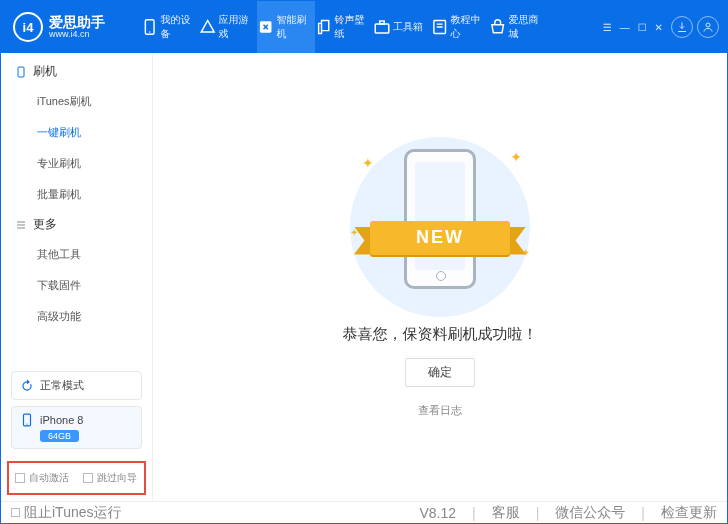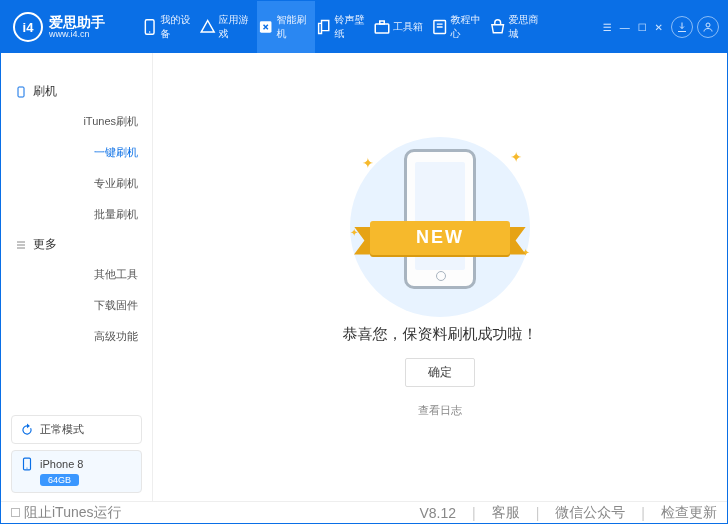--- a/index.html
+++ b/index.html
@@ -12,21 +12,21 @@
   .logo-text .sub { font-size: 9px; opacity: .9; }
   .nav { display: flex; height: 100%; flex: 1; }
   .nav-item { width: 58px; display: flex; align-items: center; justify-content: flex-start; gap: 2px; font-size: 10px; color: #e6f0ff; cursor: pointer; }
   .nav-item.active { background: #2a87f2; }
   .nav-item svg, .nav-item .ic { width: 18px; height: 18px; }
   .hdr-right { display: flex; align-items: center; gap: 4px; padding: 0 8px; }
   .win-icons { display: flex; gap: 8px; font-size: 10px; color: #cfe4ff; margin-right: 4px; }
   .circ-btn { width: 22px; height: 22px; border: 1px solid #8bbdf7; border-radius: 50%; display: flex; align-items: center; justify-content: center; color: #cfe4ff; font-size: 11px; }
   .body { flex: 1; display: flex; min-height: 0; }
   .sidebar { width: 152px; border-right: 1px solid #eee; display: flex; flex-direction: column; }
-  .sb-top { padding: 24px 0 4px; flex: 1; overflow: auto; text-align: right; }
+  .sb-top { padding: 4px 0 4px; flex: 1; overflow: auto; }
   .sb-head { display: flex; align-items: center; gap: 6px; padding: 6px 14px; font-size: 12px; color: #333; }
   .sb-head svg { width: 12px; height: 12px; }
   .sb-item { padding: 8px 14px 8px 36px; font-size: 11px; color: #555; cursor: pointer; }
   .sb-item.active { color: #0a6fe6; }
   .sb-status { margin: 6px 10px; border: 1px solid #e6e6e6; border-radius: 4px; padding: 6px 8px; display: flex; align-items: center; gap: 6px; font-size: 11px; color: #444; }
   .sb-status .dot { width: 14px; height: 14px; }
   .sb-device { margin: 0 10px 8px; border: 1px solid #e6e6e6; border-radius: 4px; padding: 6px 8px; font-size: 11px; color: #444; background: #f3f9ff; }
   .sb-device .row1 { display: flex; align-items: center; gap: 6px; }
   .badge { display: inline-block; background: #3a97ff; color: #fff; font-size: 9px; padding: 1px 8px; border-radius: 3px; margin-top: 3px; margin-left: 20px; }
   .sb-checks { border: 2px solid #e74c3c; margin: 4px 6px 6px; padding: 8px 6px; display: flex; gap: 14px; font-size: 10px; color: #888; }
@@ -169,20 +169,30 @@
         <div class="row1">
           <svg width="14" height="14" viewBox="0 0 24 24">
               <rect x="6" y="2" width="12" height="20" rx="2" fill="none" stroke="#0a6fe6" stroke-width="2"></rect>
               <circle cx="12" cy="19" r="1" fill="#0a6fe6"></circle>
             </svg>
           <span>iPhone 8</span>
         </div>
         <span class="badge">64GB</span>
       </div>
 
+      <div class="sb-checks">
+        <label class="chk">
+          <span class="box"></span>
+            <span>自动激活</span>
+        </label>
+        <label class="chk">
+          <span class="box"></span>
+            <span>跳过向导</span>
+        </label>
+      </div>
     </div>
 
     <div class="main">
       <div class="illus">
         <div class="circle-bg"></div>
         <span class="spark" style="left:32px;top:28px">✦</span>
         <span class="spark" style="right:28px;top:22px">✦</span>
         <span class="spark" style="left:20px;top:100px;font-size:10px">✦</span>
         <span class="spark" style="right:20px;top:120px;font-size:10px">✦</span>
         <div class="phone"></div>

